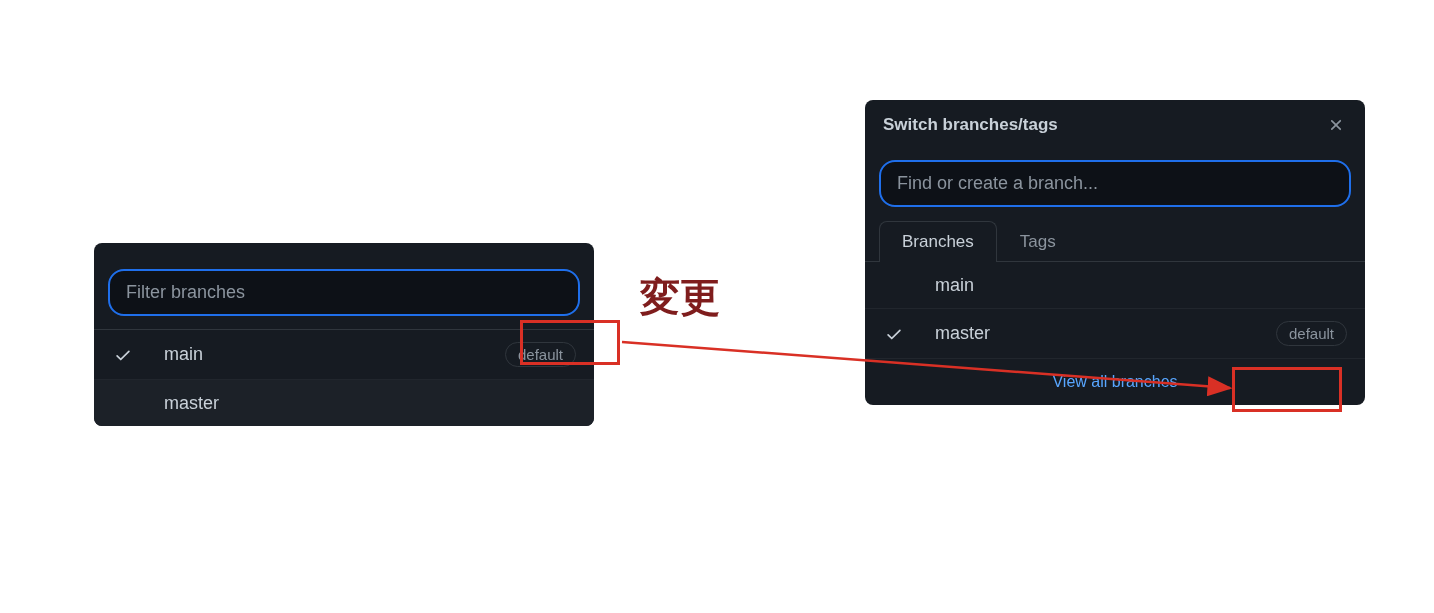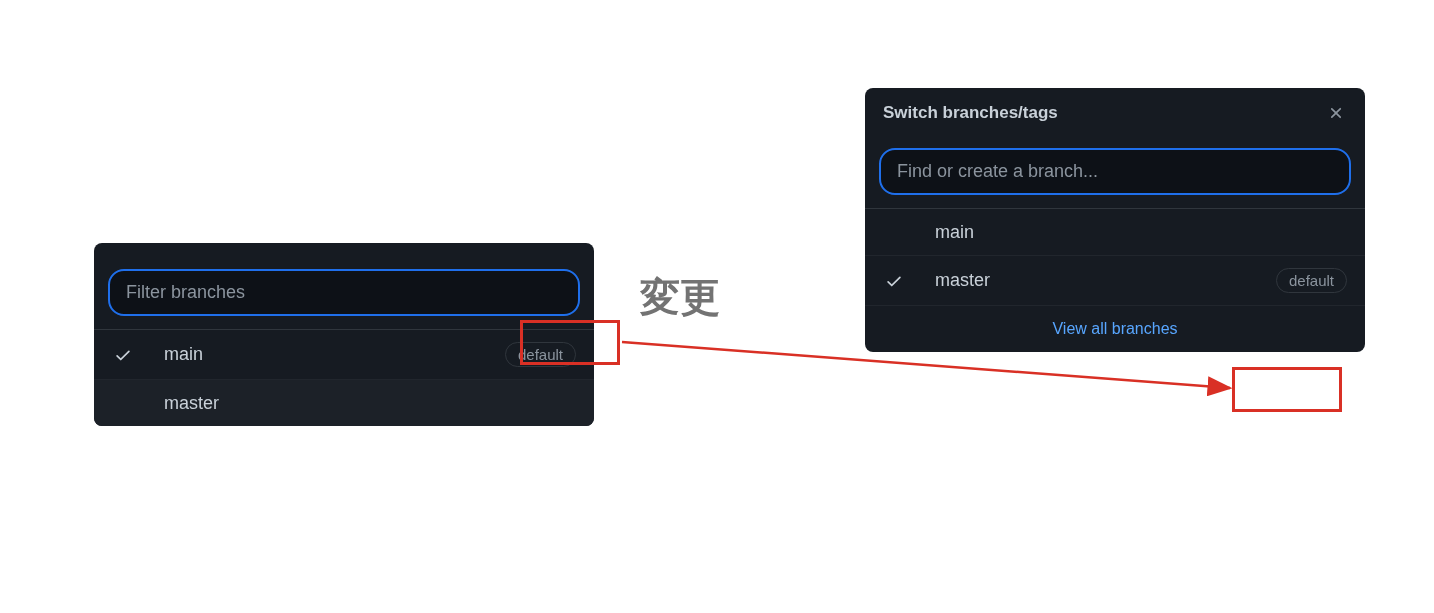--- a/index.html
+++ b/index.html
@@ -20,21 +20,21 @@
       border-radius: 8px;
       overflow: hidden;
     }
     .panel-left {
       left: 94px;
       top: 243px;
       width: 500px;
     }
     .panel-right {
       left: 865px;
-      top: 88px;
+      top: 100px;
       width: 500px;
     }
     .panel-header {
       display: flex;
       align-items: center;
       justify-content: space-between;
       padding: 14px 18px;
     }
     .panel-title {
       color: #c9d1d9;
@@ -150,21 +150,21 @@
       font-size: 16px;
       cursor: pointer;
       border-top: 1px solid #21262d;
     }
     .annotation-label {
       position: absolute;
       left: 640px;
       top: 270px;
       font-size: 40px;
       font-weight: 700;
-      color: #737373;
+      color: #7f1d1d;
     }
     .red-box-left {
       position: absolute;
       left: 520px;
       top: 320px;
       width: 100px;
       height: 45px;
       border: 3px solid #d93025;
       pointer-events: none;
     }
@@ -221,20 +221,24 @@
   <div class="panel-header">
     <div class="panel-title">Switch branches/tags</div>
     <div class="close-btn">
       <svg viewBox="0 0 16 16" fill="currentColor">
           <path d="M3.72 3.72a.75.75 0 011.06 0L8 6.94l3.22-3.22a.75.75 0 111.06 1.06L9.06 8l3.22 3.22a.75.75 0 11-1.06 1.06L8 9.06l-3.22 3.22a.75.75 0 01-1.06-1.06L6.94 8 3.72 4.78a.75.75 0 010-1.06z"></path>
         </svg>
     </div>
   </div>
   <div class="search-wrap">
     <input class="search-input" type="text" placeholder="Find or create a branch..." style="">
+  </div>
+  <div class="tabs">
+    <div class="tab active">Branches</div>
+    <div class="tab">Tags</div>
   </div>
   <div class="branch-list">
     <div class="branch-item">
       <div class="branch-left">
         <span class="check-spacer"></span>
         <span class="branch-name">main</span>
       </div>
     </div>
     <div class="branch-item">
       <div class="branch-left">

